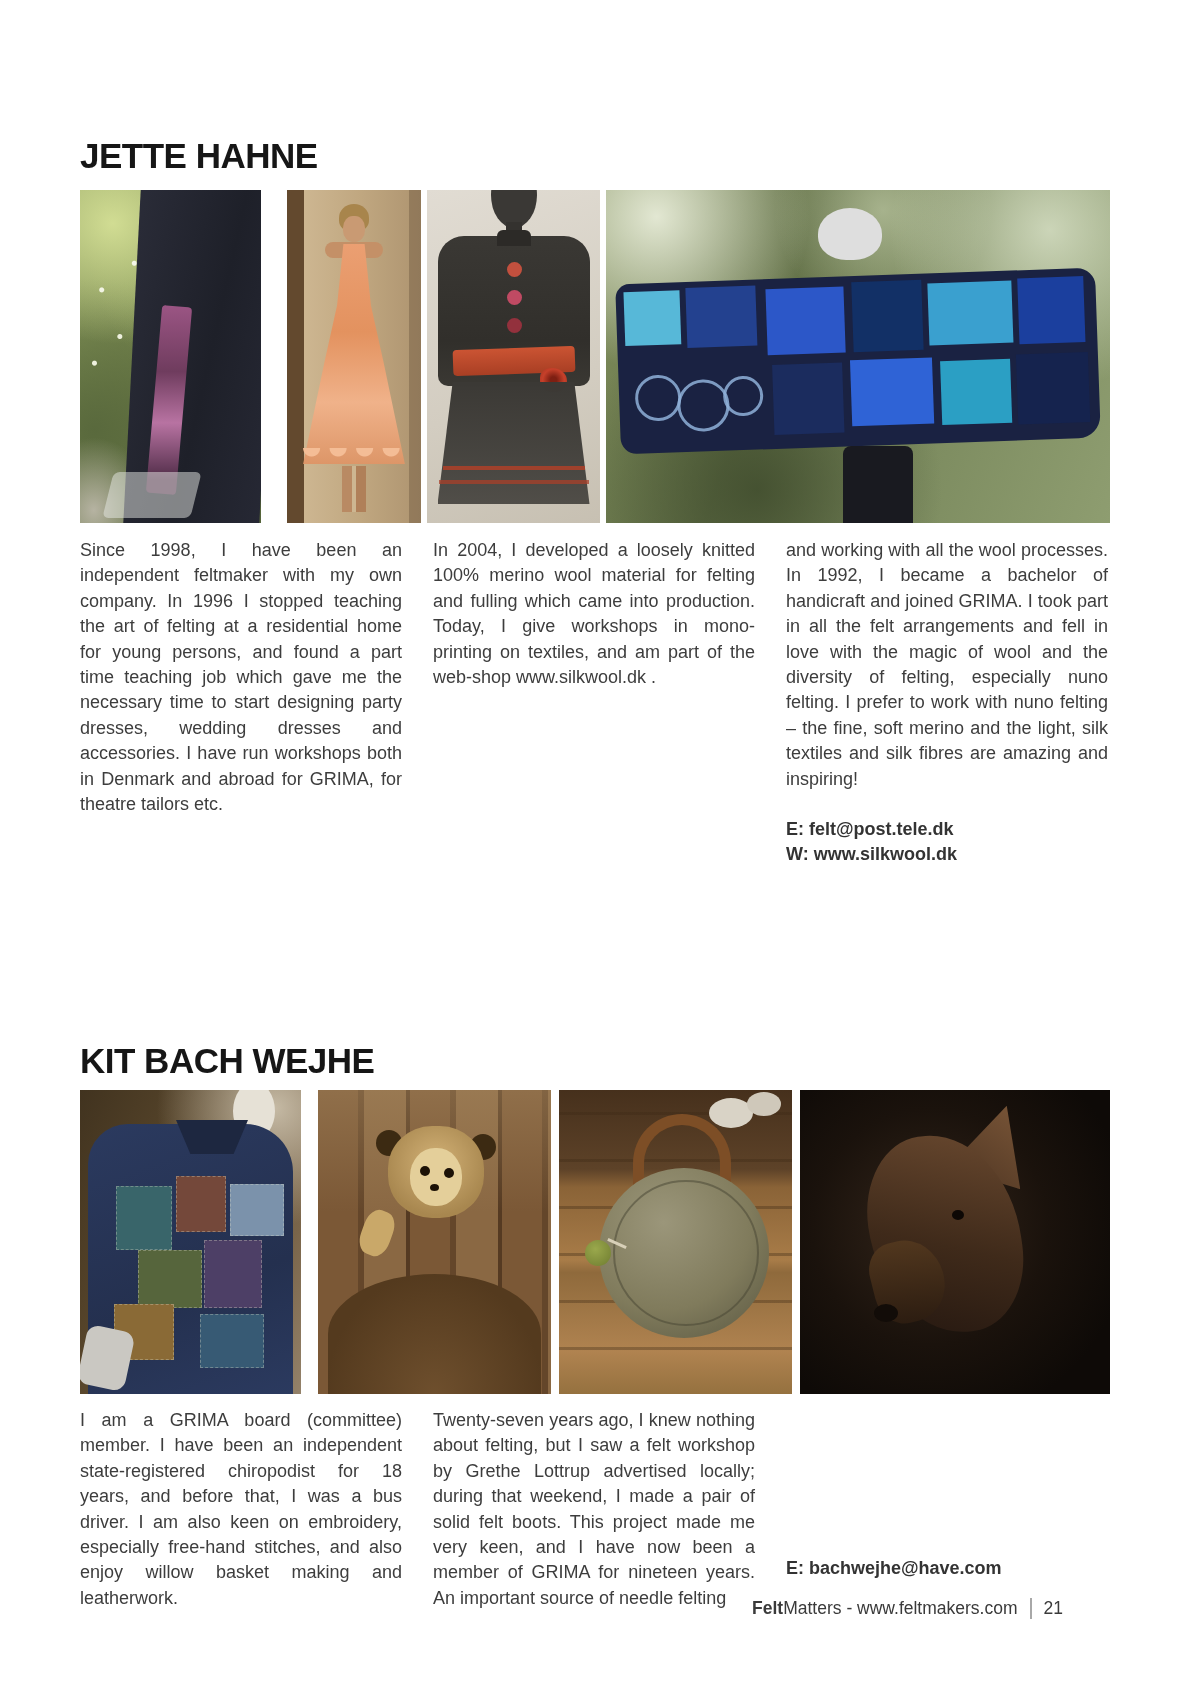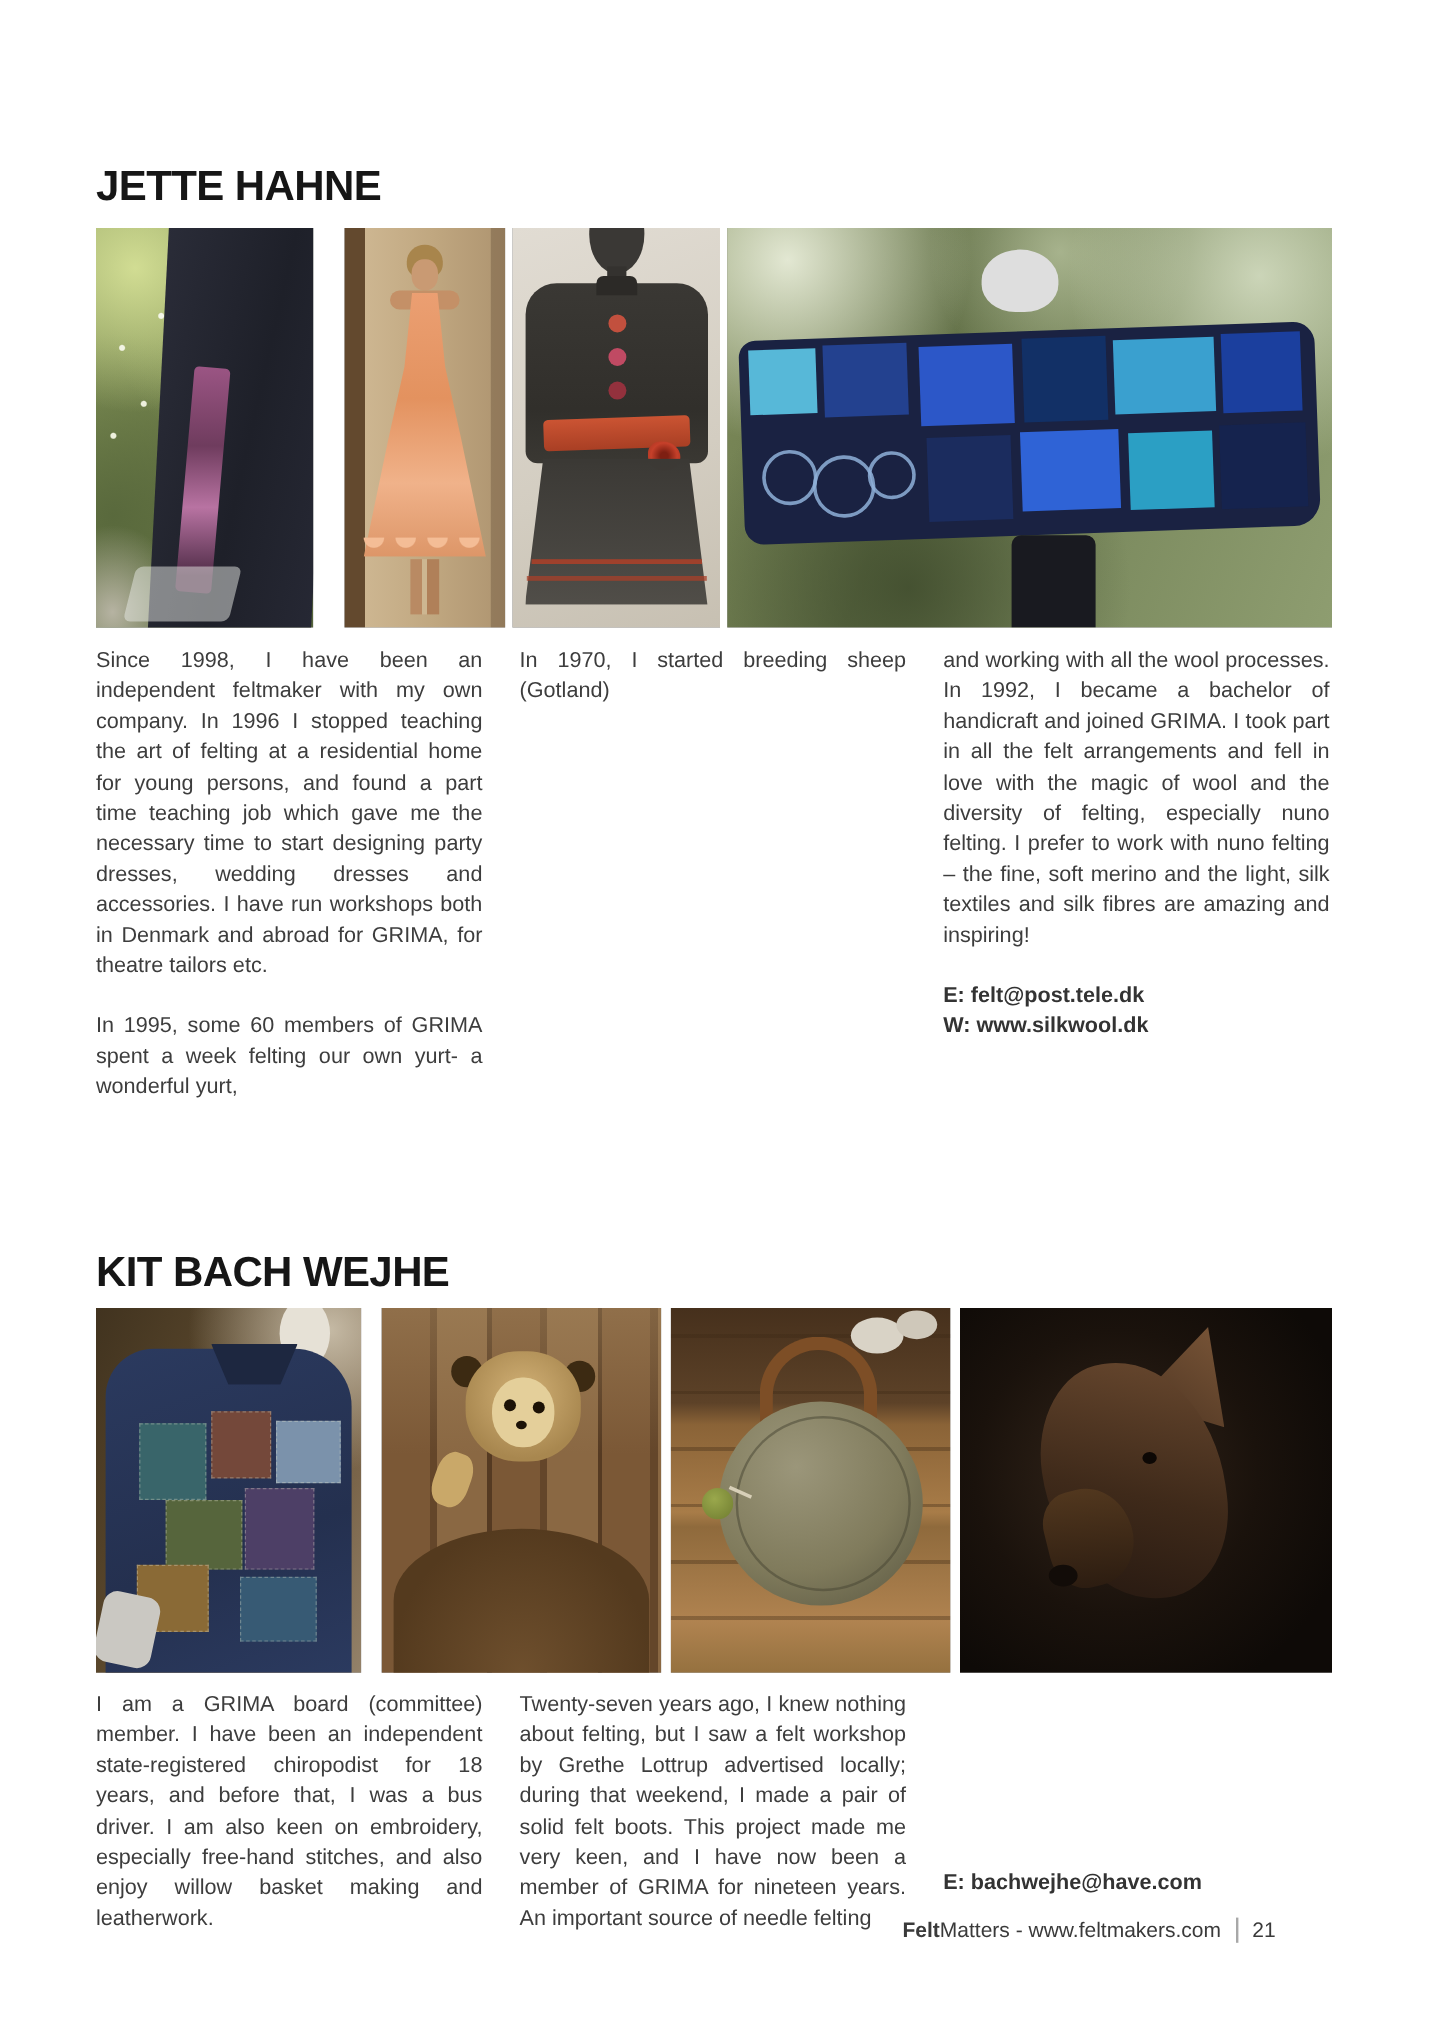--- a/index.html
+++ b/index.html
@@ -93,24 +93,23 @@
       <div class="ph" style="left:398px;top:84px;width:72px;height:70px;background:#15234e;"></div>
       <div class="ph" style="left:16px;top:92px;width:40px;height:40px;border:3px solid rgba(143,176,216,0.85);border-radius:50%;"></div>
       <div class="ph" style="left:58px;top:98px;width:46px;height:46px;border:3px solid rgba(143,176,216,0.85);border-radius:50%;"></div>
       <div class="ph" style="left:104px;top:96px;width:34px;height:34px;border:3px solid rgba(143,176,216,0.85);border-radius:50%;"></div>
     </div>
     <div class="ph" style="left:47%;top:256px;width:70px;height:77px;background:#191a20;border-radius:8px 8px 0 0;"></div>
   </div>
 
   <div class="col" style="left:80px;top:538px;">
     <p>Since 1998, I have been an independent feltmaker with my own company. In 1996 I stopped teaching the art of felting at a residential home for young persons, and found a part time teaching job which gave me the necessary time to start designing party dresses, wedding dresses and accessories. I have run workshops both in Denmark and abroad for GRIMA, for theatre tailors etc.</p>
-    <p>In 1995, some 60 members of GRIMA spent a week felting our own yurt- a wonderful yurt,</p>
   </div>
   <div class="col" style="left:433px;top:538px;">
-    <p>In 1970, I started breeding sheep (Gotland)</p>
+    <p>In 2004, I developed a loosely knitted 100% merino wool material for felting and fulling which came into production. Today, I give workshops in mono-printing on textiles, and am part of the web-shop www.silkwool.dk .</p>
   </div>
   <div class="col" style="left:786px;top:538px;">
     <p>and working with all the wool processes. In 1992, I became a bachelor of handicraft and joined GRIMA. I took part in all the felt arrangements and fell in love with the magic of wool and the diversity of felting, especially nuno felting. I prefer to work with nuno felting – the fine, soft merino and the light, silk textiles and silk fibres are amazing and inspiring!</p>
     <div class="contact">
       <div>E: felt@post.tele.dk</div>
       <div>W: www.silkwool.dk</div>
     </div>
   </div>
 
   <h1 class="sec-title" style="top:1042px;">KIT BACH WEJHE</h1>

